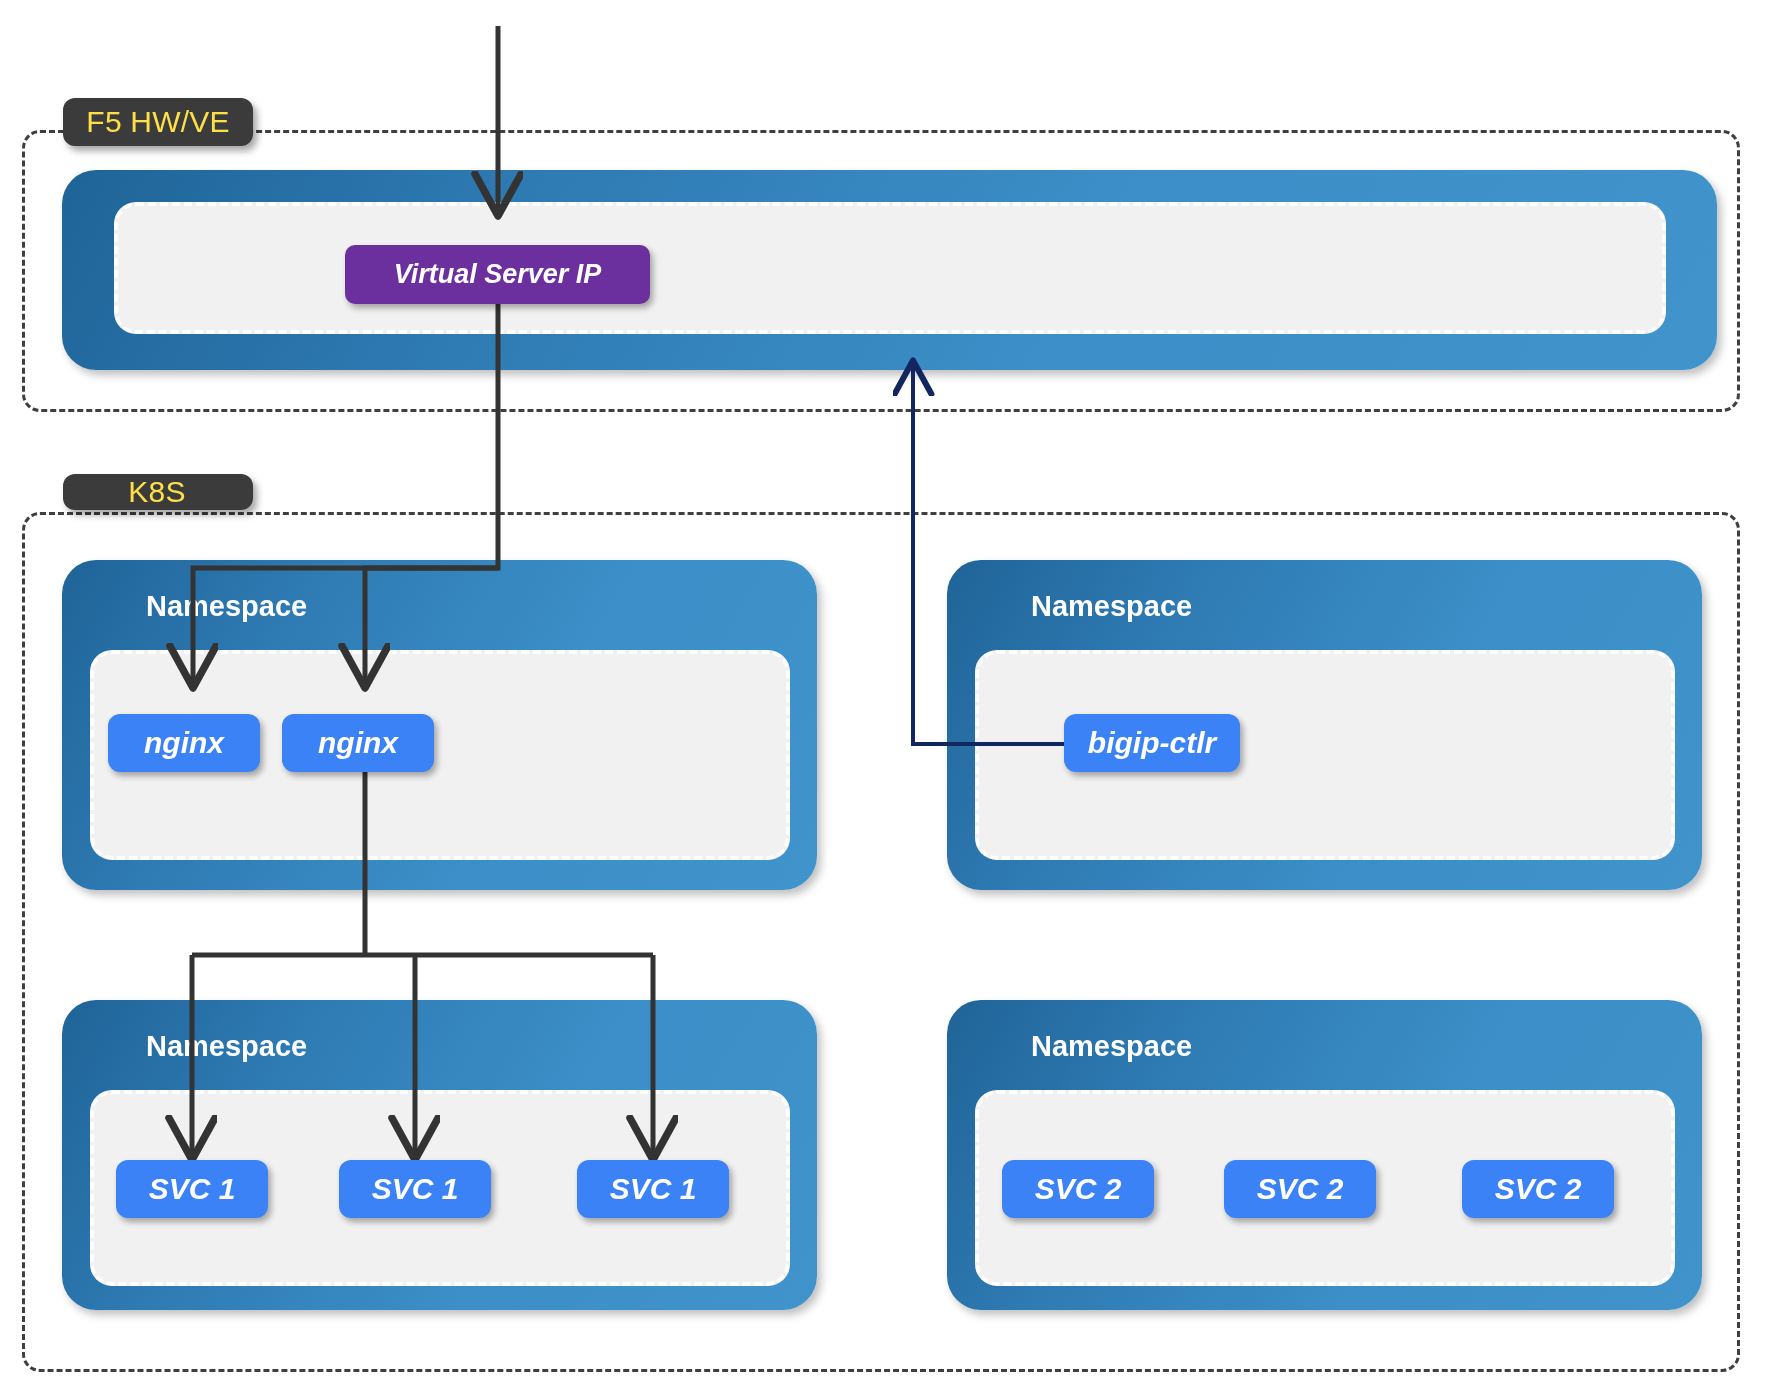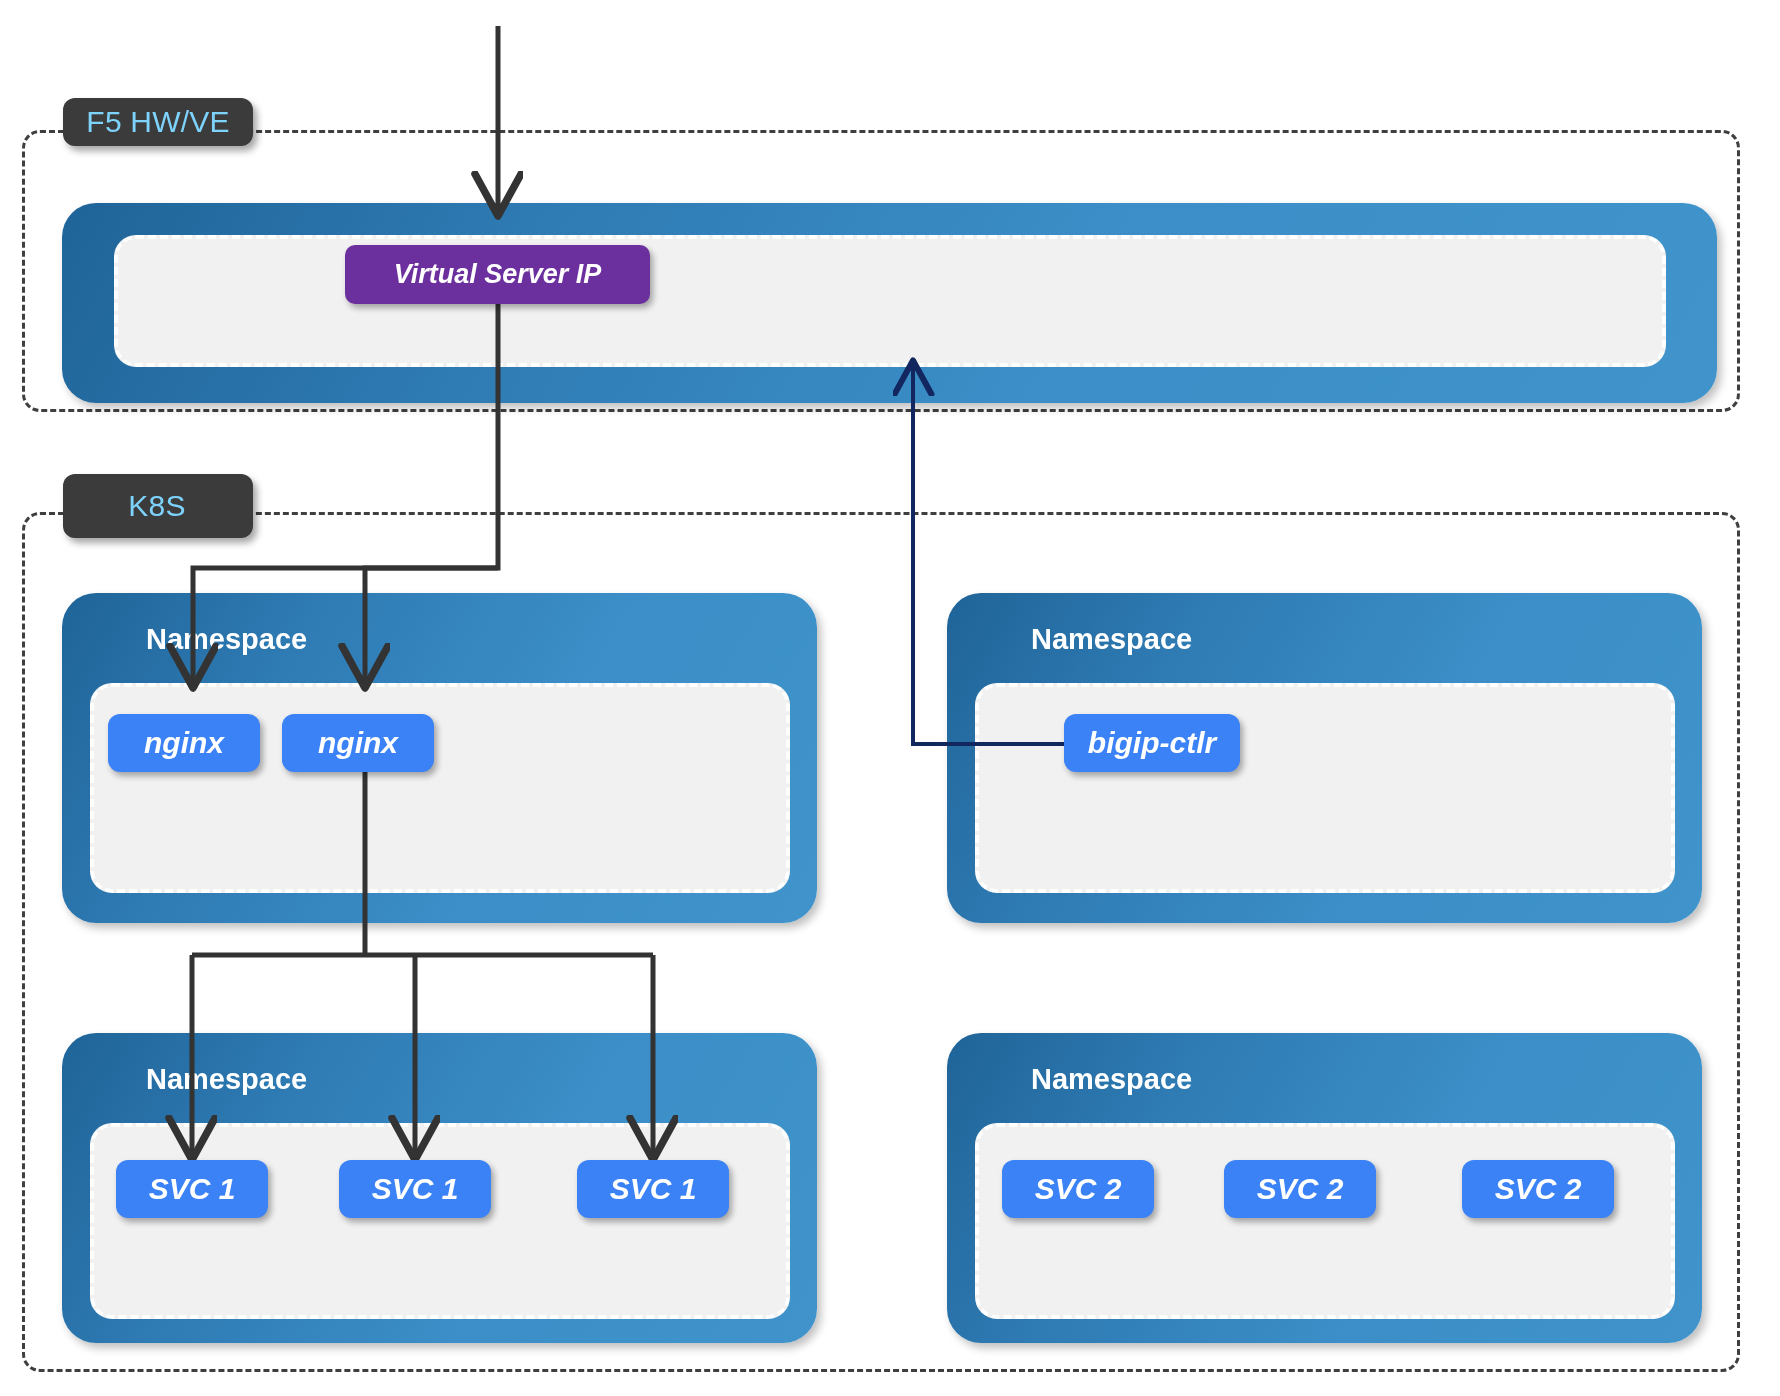--- a/index.html
+++ b/index.html
@@ -13,41 +13,40 @@
   .zone{
     position:absolute;
     border:3px dashed #3f3f3f;
     border-radius:18px;
     background:transparent;
     box-sizing:border-box;
   }
   .zone-tag{
     position:absolute;
     background:#3b3b3b;
-    color:#7dd3fc;
+    color:#fde047;
     border-radius:12px;
     font-size:30px;
     font-weight:400;
     display:flex;align-items:center;justify-content:center;
     box-shadow:4px 5px 7px rgba(0,0,0,0.35);
     letter-spacing:0.2px;
     z-index:40;
     padding:0 14px;
     box-sizing:border-box;
   }
 
   
   .bluebox{
     position:absolute;
     border-radius:34px;
     background:linear-gradient(120deg,#1f6498 0%,#2f7bb4 28%,#3b8ec7 60%,#4094cb 100%);
     box-shadow:4px 5px 9px rgba(0,0,0,0.25);
     box-sizing:border-box;
     z-index:5;
-    margin-top:33px;
   }
   .bluebox .ns-label{
     position:absolute;
     color:#ffffff;
     font-weight:bold;
     font-size:29px;
     z-index:7;
     white-space:nowrap;
   }
   .innerpanel{
@@ -128,21 +127,21 @@
 
   <div class="bluebox" style="left:62px;top:170px;width:1655px;height:200px;">
     <div class="innerpanel" style="left:52px;top:32px;width:1552px;height:132px;"></div>
   </div>
 
   <div class="chip vip" style="left:345px;top:245px;width:305px;height:59px;">
     <span>Virtual Server IP</span>
   </div>
 
   <div class="zone" style="left:22px;top:512px;width:1718px;height:860px;"></div>
-  <div class="zone-tag" style="left:63px;top:474px;width:190px;height:64px;padding-left:12px;">K8S</div>
+  <div class="zone-tag" style="left:63px;top:474px;width:190px;height:36px;padding-left:12px;">K8S</div>
 
   <div class="bluebox" style="left:62px;top:560px;width:755px;height:330px;">
     <div class="ns-label" style="left:84px;top:30px;">Namespace</div>
     <div class="innerpanel" style="left:28px;top:90px;width:700px;height:210px;"></div>
   </div>
 
   <div class="chip" style="left:108px;top:714px;width:152px;height:58px;">
     <span>nginx</span>
   </div>
   <div class="chip" style="left:282px;top:714px;width:152px;height:58px;">

